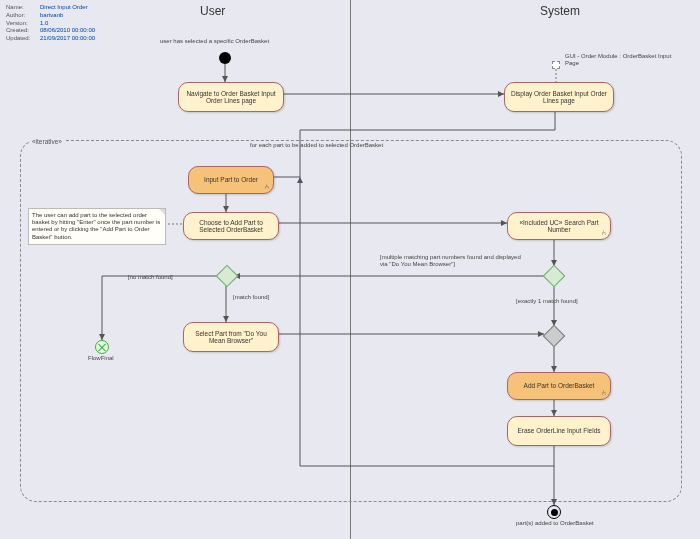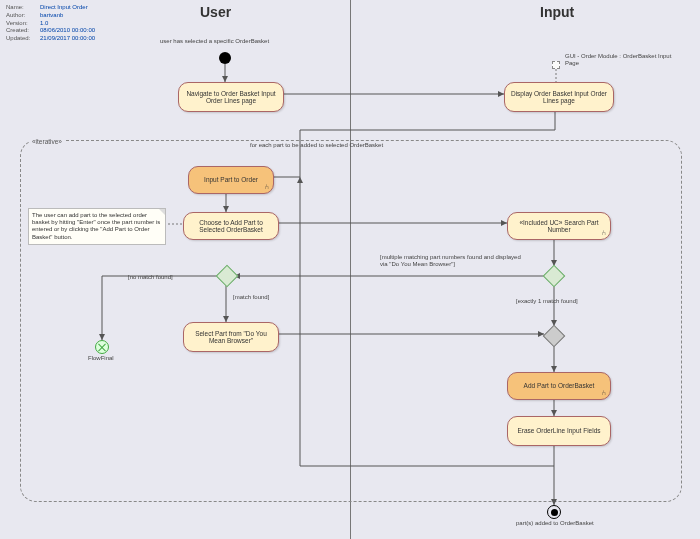--- a/index.html
+++ b/index.html
@@ -2,21 +2,21 @@
 <html><head>
 <meta charset="utf-8">
 <style>
   html,body{margin:0;padding:0;width:700px;height:539px;background:#e8e8f0;font-family:Arial,Helvetica,sans-serif;font-size:7px;color:#333;overflow:hidden}
   .canvas{position:relative;width:700px;height:539px;background:
     radial-gradient(circle,#c8c8d8 0.6px,transparent 0.6px) 0 0/6px 6px,
     #e8e8f0}
   .meta{position:absolute;top:4px;left:6px;color:#0044aa;font-size:6px;line-height:1.3}
   .meta .lab{color:#555;display:inline-block;width:34px}
   .swim-line{position:absolute;top:0;left:350px;width:0;height:539px;border-left:1px solid #777}
-  .swim-h{position:absolute;top:4px;font-weight:bold;font-size:14px}
+  .swim-h{position:absolute;top:4px;font-weight:normal;font-size:12px}
   .frame{position:absolute;border:1px dashed #888;border-radius:16px}
   .frame-lab{position:absolute;top:-3px;left:8px;background:#e8e8f0;padding:0 3px;font-size:6.5px;color:#555}
   .act{position:absolute;border:1px solid #a66;border-radius:10px;box-shadow:1px 1px 2px rgba(0,0,0,.15);
        display:flex;align-items:center;justify-content:center;text-align:center;padding:2px 4px;font-size:6.5px;line-height:1.15;z-index:5}
   .yellow{background:#fff2cc}
   .orange{background:#f6c27a}
   .act .sub{position:absolute;right:4px;bottom:2px;font-size:7px}
   .note{position:absolute;background:#fffef7;border:1px solid #bbb;font-size:6px;padding:3px;line-height:1.2;z-index:5}
   .note:after{content:"";position:absolute;right:0;top:0;border-top:6px solid #ddd;border-left:6px solid transparent}
   .init{position:absolute;width:12px;height:12px;background:#000;border-radius:50%;z-index:5}
@@ -40,21 +40,21 @@
   <div class="meta">
     <div><span class="lab">Name:</span><span>Direct Input Order</span></div>
     <div><span class="lab">Author:</span><span>bartvanb</span></div>
     <div><span class="lab">Version:</span><span>1.0</span></div>
     <div><span class="lab">Created:</span><span>08/06/2010 00:00:00</span></div>
     <div><span class="lab">Updated:</span><span>21/09/2017 00:00:00</span></div>
   </div>
 
   <div class="swim-line"></div>
   <div class="swim-h" style="left:200px">User</div>
-  <div class="swim-h" style="left:540px">Input</div>
+  <div class="swim-h" style="left:540px">System</div>
 
   <div class="lbl" style="top:38px;left:160px">user has selected a specific OrderBasket</div>
   <div class="init" style="top:52px;left:219px"></div>
 
   <div class="port" style="top:61px;left:552px"></div>
   <div class="lbl" style="top:53px;left:565px;width:110px">GUI - Order Module : OrderBasket Input Page</div>
 
   <div class="act yellow" style="top:82px;left:178px;width:96px;height:24px">
       <span>Navigate to Order Basket Input Order Lines page</span>
     </div>

